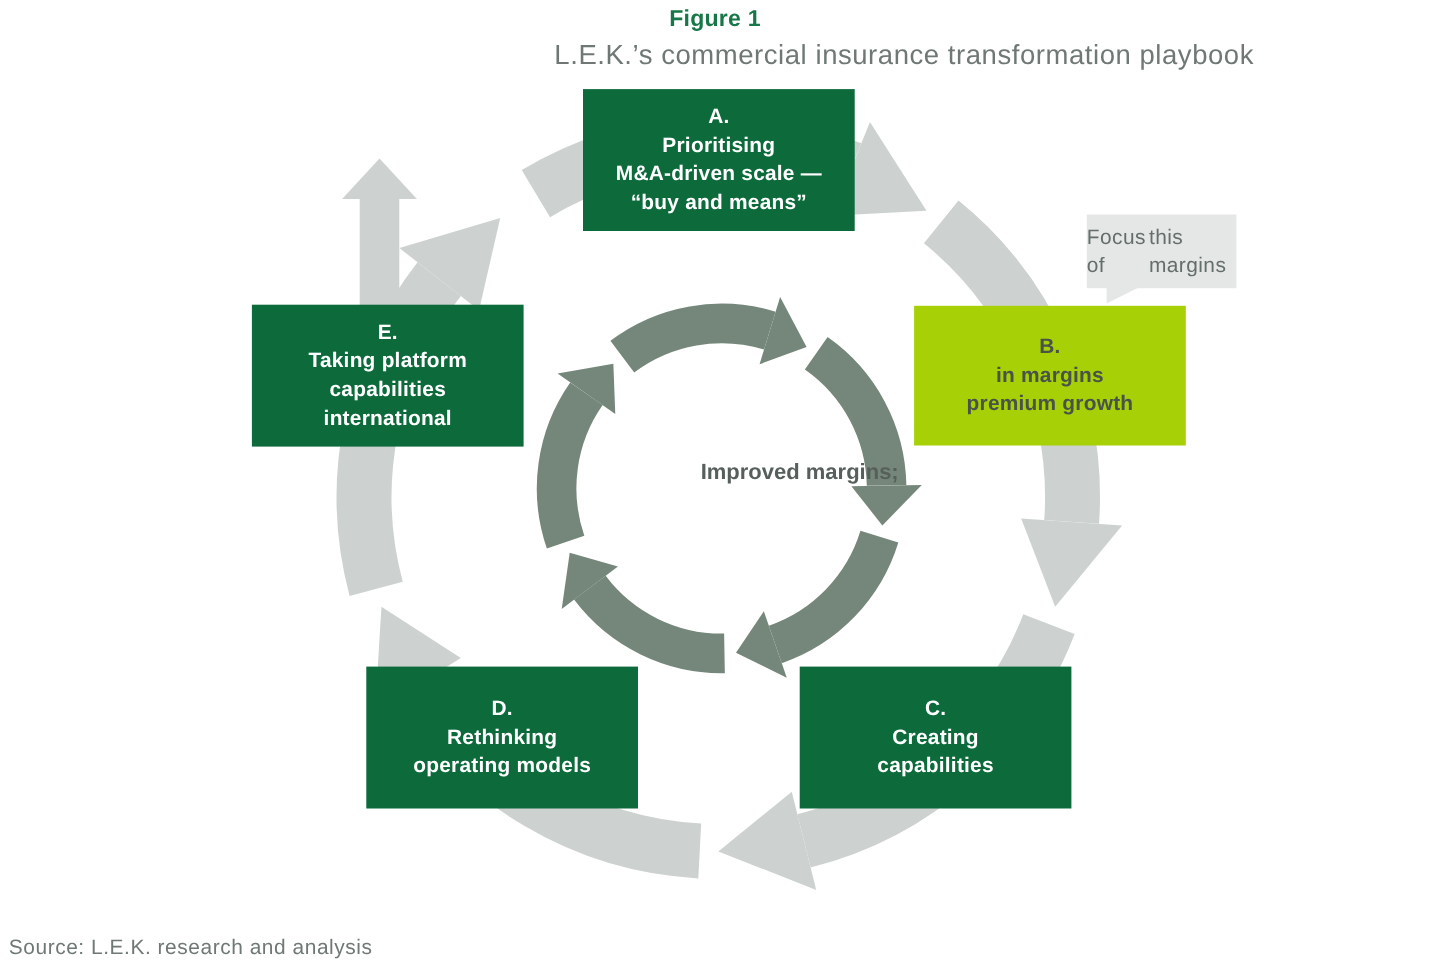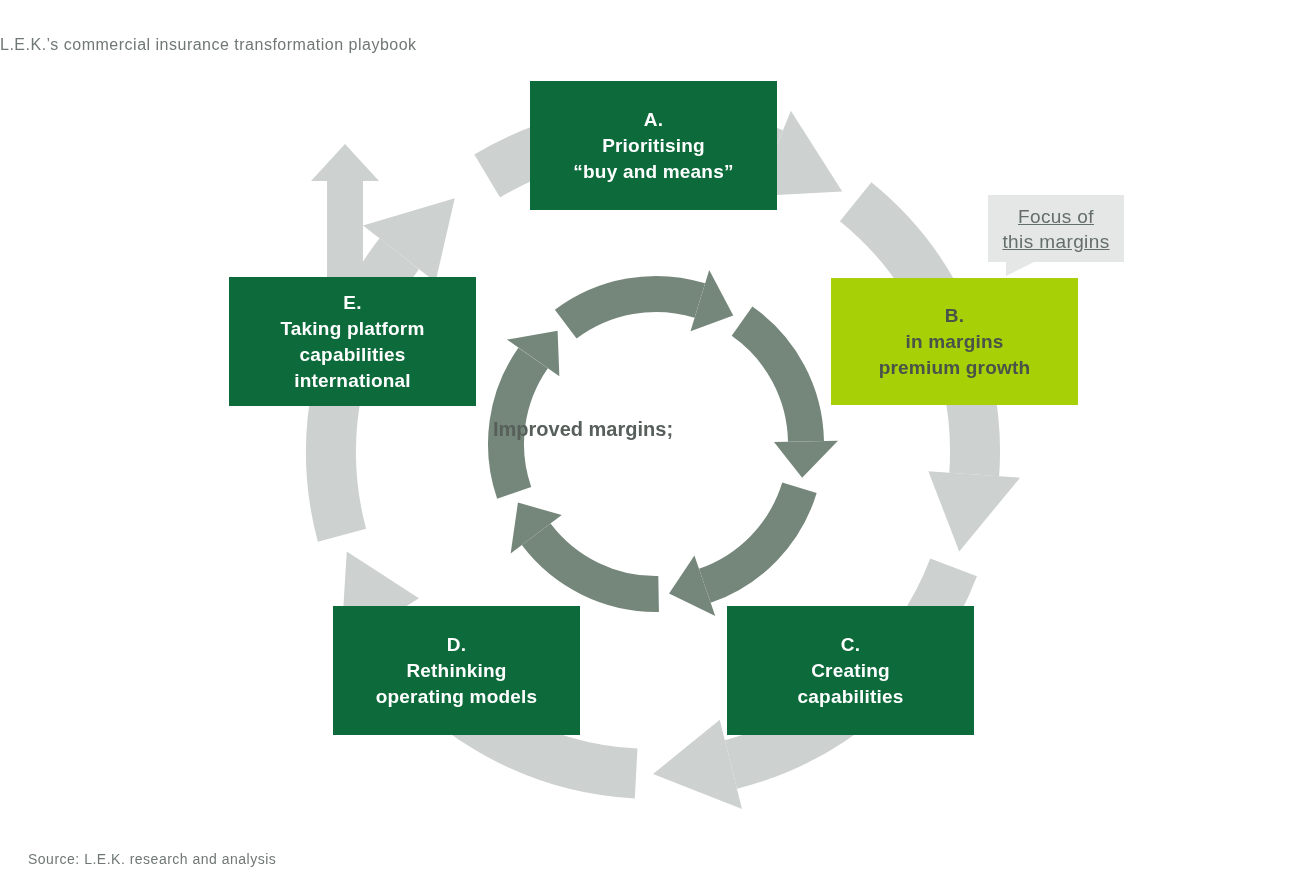--- a/index.html
+++ b/index.html
@@ -7,36 +7,36 @@
     --outer-ring:#cdd2d1; --inner-ring:#75877b; --callout-bg:#e5e7e6;
     --text-gray:#6f7875; --center-text:#575f5b; --lime-text:#485349;
   }
   html,body{margin:0;padding:0;background:#fff;}
   body{width:1300px;height:887px;position:relative;overflow:hidden;
        font-family:"Liberation Sans",sans-serif;}
   .stage{position:absolute;inset:0;}
   #rings{position:absolute;left:0;top:0;}
   .fig-title{position:absolute;top:6px;left:0;width:1300px;text-align:center;
     font-size:21px;font-weight:bold;color:var(--title-green);letter-spacing:.2px;}
-  .fig-subtitle{position:absolute;top:36px;left:0;width:1140px;text-align:left;
-    font-size:16px;color:var(--text-gray);letter-spacing:.5px;}
+  .fig-subtitle{position:absolute;top:36px;left:0;width:1140px;text-align:right;
+    font-size:25px;color:var(--text-gray);letter-spacing:.5px;}
   .node{position:absolute;display:flex;flex-direction:column;align-items:center;
     justify-content:center;text-align:center;font-weight:bold;font-size:19px;
     line-height:26px;letter-spacing:.2px;}
   .node.dark{background:var(--dark-green);color:#ffffff;}
   .node.lime{background:var(--lime);color:var(--lime-text);}
-  .center-label{position:absolute;left:493px;top:416px;width:324px;text-align:left;
+  .center-label{position:absolute;left:493px;top:416px;width:324px;text-align:right;
     font-weight:bold;font-size:20px;line-height:27px;color:var(--center-text);}
   .callout{position:absolute;left:988px;top:195px;width:136px;height:67px;
     background:var(--callout-bg);color:#646e6a;font-size:19px;line-height:25px;
-    letter-spacing:.4px;display:flex;flex-direction:column;align-items:center;
-    justify-content:center;text-decoration:underline;}
+    letter-spacing:.4px;display:flex;flex-direction:row;align-items:center;
+    justify-content:center;}
   .callout::after{content:"";position:absolute;left:18px;bottom:-14px;width:0;height:0;
     border-top:15px solid var(--callout-bg);border-right:30px solid transparent;}
-  .source{position:absolute;left:28px;top:851px;font-size:14px;color:var(--text-gray);
+  .source{position:absolute;left:8px;top:851px;font-size:19px;color:var(--text-gray);
     letter-spacing:.5px;}
 </style>
 </head>
 <body>
 
 <div class="stage">
 
   <svg id="rings" width="1300" height="887" viewBox="0 0 1300 887">
       <g>
         <path d="M 487.15773987896245 175.99212917391992 A 322 322 0 0 1 773.6233230799237 153.44679882949447" fill="none" stroke="#cdd2d1" stroke-width="50"></path>
@@ -61,25 +61,27 @@
         <path d="M 658.6178609655925 593.9771542734587 A 150 150 0 0 1 536.2046734929061 534.2722534728073" fill="none" stroke="#75877b" stroke-width="36"></path>
         <path d="M 514.1722136601024 492.8352231685735 A 150 150 0 0 1 533.1271933566512 357.9635345473431" fill="none" stroke="#75877b" stroke-width="36"></path>
         <polygon points="709.211650259538,269.95253441472755 690.4998611572829,331.1560387963618 733.2557112365081,315.42490489468315" fill="#75877b"></polygon>
         <polygon points="837.9722805184632,440.82366202841445 773.9820280284542,441.9406160404005 802.1555097177853,477.7426581515797" fill="#75877b"></polygon>
         <polygon points="715.2534041112026,616.0843807590757 694.4170422259444,555.5711919207195 669.0733614121488,593.4292047137618" fill="#75877b"></polygon>
         <polygon points="510.6483371713927,553.5303342136729 561.7610098144195,515.0141727319417 517.924271982134,502.6096692733911" fill="#75877b"></polygon>
         <polygon points="506.9143279394035,339.6090885841096 559.3400587738989,376.3179805105766 557.5911456514239,330.7935629665842" fill="#75877b"></polygon>
       </g>
     </svg>
 
+  <div class="fig-title">Figure 1</div>
   <div class="fig-subtitle">L.E.K.’s commercial insurance transformation playbook</div>
 
   <div class="node dark" style="left:530px;top:81px;width:247px;height:129px">
     <div>A.</div>
     <div>Prioritising</div>
+    <div>M&amp;A-driven scale —</div>
     <div>“buy and means”</div>
   </div>
 
   <div class="node lime" style="left:831px;top:278px;width:247px;height:127px">
     <div>B.</div>
     <div>in margins</div>
     <div>premium growth</div>
   </div>
 
   <div class="node dark" style="left:727px;top:606px;width:247px;height:129px">

